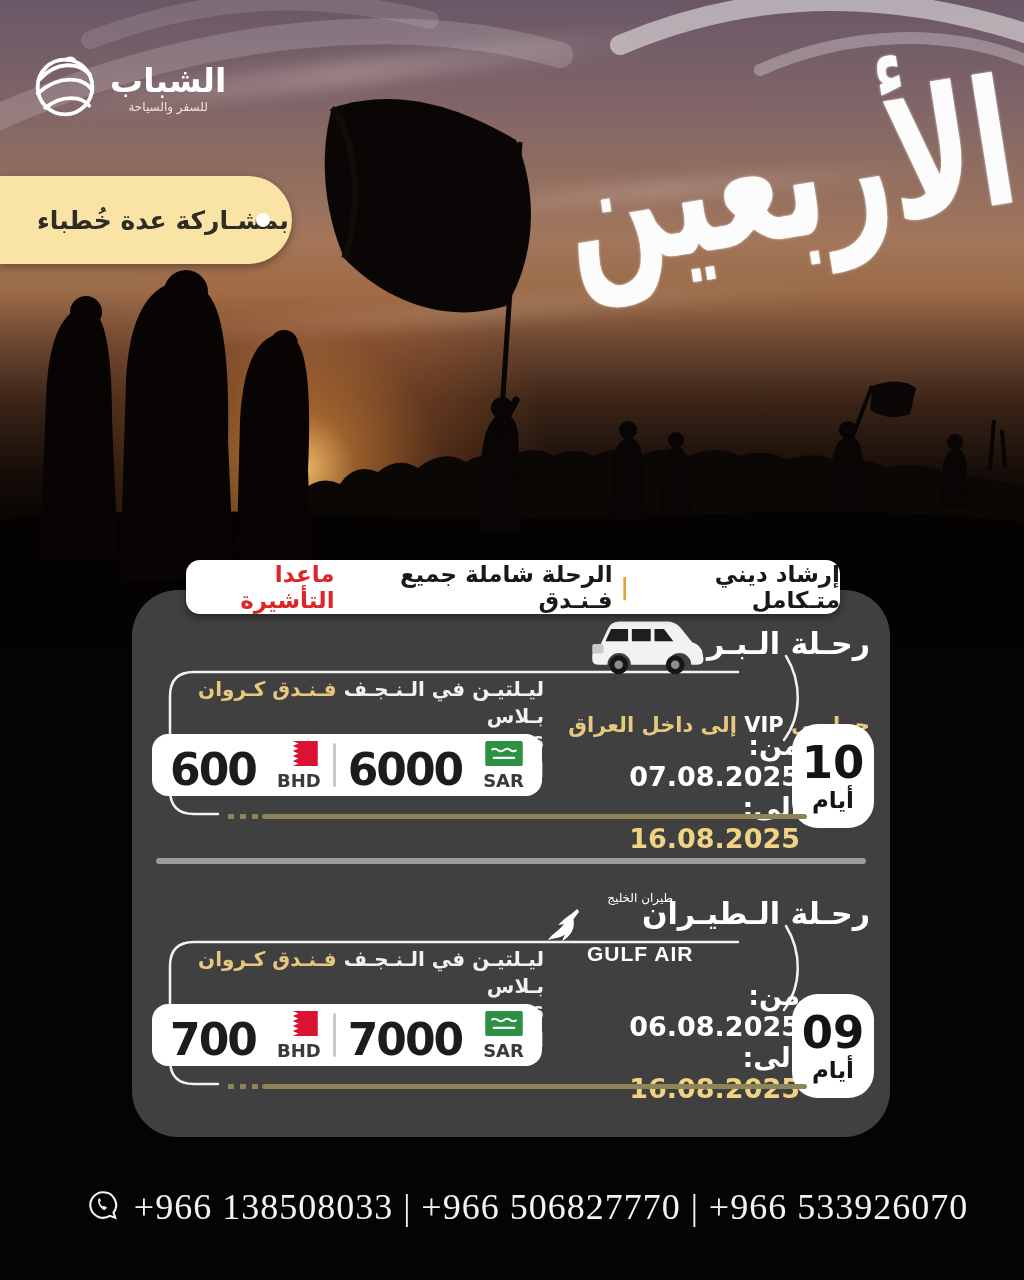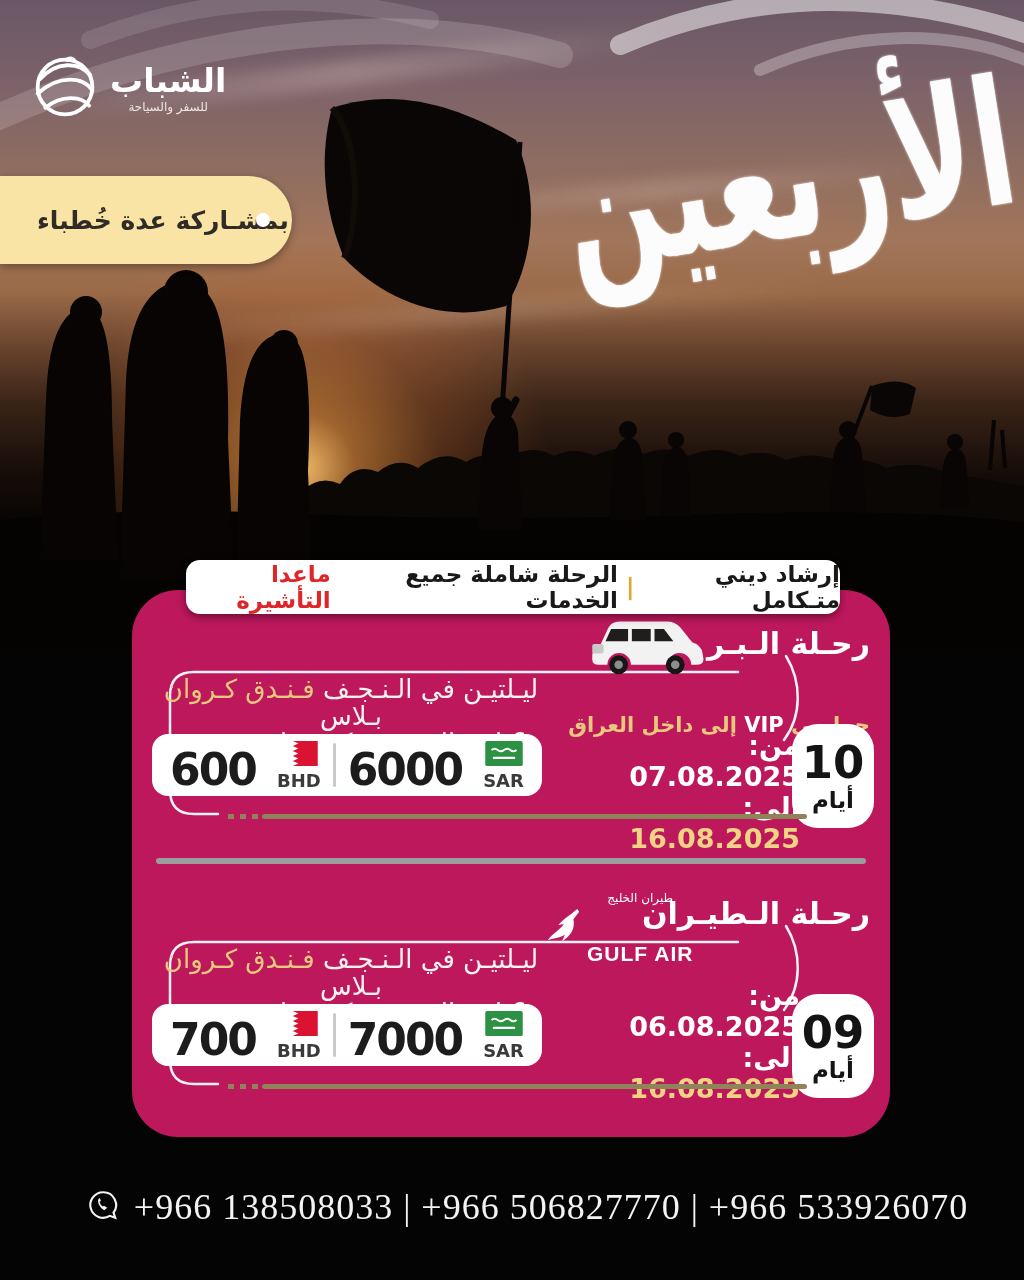--- a/index.html
+++ b/index.html
@@ -37,34 +37,34 @@
   .speakers-text{color:#2f2b26;font-size:25px;font-weight:bold;padding-left:34px;}
   .speakers-dot{position:absolute;right:22px;top:50%;margin-top:-7px;width:14px;height:14px;border-radius:50%;background:#fff;}
   
   .services{position:absolute;left:186px;top:560px;width:654px;height:54px;z-index:5;
     background:#fff;border-radius:14px;display:flex;align-items:center;justify-content:center;gap:8px;
     direction:rtl;font-size:23px;font-weight:bold;color:#191919;box-shadow:0 3px 8px rgba(0,0,0,.45);}
   .services .sep{color:#e2a42d;font-weight:bold;}
   .services .hl{color:#e02528;}
   
   .card{position:absolute;left:132px;top:590px;width:758px;height:547px;z-index:3;
-    background:#be185d;border-radius:46px;}
+    background:#404040;border-radius:46px;}
   .trip{position:absolute;left:0;width:758px;height:252px;}
   #trip1{top:16px;} #trip2{top:286px;}
   .trip-title{position:absolute;right:20px;top:20px;color:#fff;font-size:30px;font-weight:bold;direction:rtl;}
   .trip-sub{position:absolute;right:20px;top:76px;direction:rtl;font-size:21px;font-weight:bold;color:#e8c87e;margin-top:31px;}
   .trip-sub .vip{color:#fff;}
   .vehicle{position:absolute;left:452px;top:6px;}
   .airline{position:absolute;left:412px;top:16px;display:flex;align-items:center;gap:5px;direction:ltr;}
   .airline-txt{display:flex;flex-direction:column;align-items:center;line-height:1;}
   .airline-top{color:#fff;font-size:12px;margin-bottom:3px;}
   .airline-name{color:#fff;font-size:21px;font-weight:bold;letter-spacing:1px;font-family:"Liberation Sans",sans-serif;margin-top:36px;}
   .frame-deco{position:absolute;left:6px;top:44px;}
-  .hotels{position:absolute;left:26px;top:70px;width:386px;text-align:center;direction:rtl;
-    font-size:26px;font-weight:normal;line-height:27px;color:#f4f2ee;}
+  .hotels{position:absolute;left:26px;top:70px;width:386px;text-align:right;direction:rtl;
+    font-size:20px;font-weight:bold;line-height:27px;color:#f4f2ee;}
   .hotels .g{color:#e8c87e;}
   .price-pill{position:absolute;left:20px;top:128px;width:390px;height:62px;background:#fff;border-radius:16px;
     display:flex;align-items:center;justify-content:center;gap:12px;direction:ltr;}
   .price-item{display:flex;align-items:flex-end;}
   .price-num{font-size:44px;font-weight:bold;color:#1c1c1c;line-height:.9;letter-spacing:-2px;}
   .cur-stack{display:flex;flex-direction:column;align-items:center;margin-left:21px;}
   .cur-code{font-size:18px;font-weight:bold;color:#3a3a3a;line-height:1;margin-top:2px;}
   .price-div{width:3px;height:44px;background:#c9c9c9;border-radius:2px;}
   .trip-dates{position:absolute;left:438px;width:230px;direction:rtl;font-weight:bold;font-size:27px;color:#fff;line-height:31px;}
   #trip1 .trip-dates{top:124px;} #trip2 .trip-dates{top:104px;}
@@ -152,21 +152,21 @@
   </div>
 
   <div class="speakers">
     <span class="speakers-text" dir="rtl">بمشـاركة عدة خُطباء</span>
     <span class="speakers-dot"></span>
   </div>
 
   <div class="services">
     <span>إرشاد ديني متـكامل</span>
     <span class="sep">|</span>
-    <span>الرحلة شاملة جميع الخدمات</span>
+    <span>الرحلة شاملة جميع فـنـدق</span>
     <span class="hl">ماعدا التأشيرة</span>
   </div>
 
   <div class="card">
 
     <div class="trip" id="trip1">
       <svg class="frame-deco" width="700" height="175" viewBox="0 0 700 175">
         <path d="M600 22 H56 Q32 22 32 46 V140 Q32 164 56 164 H80" stroke="#f2f2f2" stroke-width="2.5" fill="none" stroke-linecap="round"></path>
         <path d="M648 6 C 664 32, 664 66, 646 90" stroke="#f2f2f2" stroke-width="2.5" fill="none" stroke-linecap="round"></path>
       </svg>

